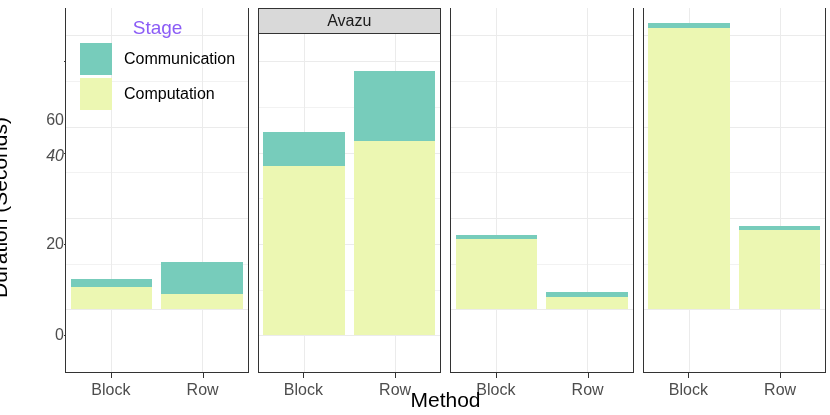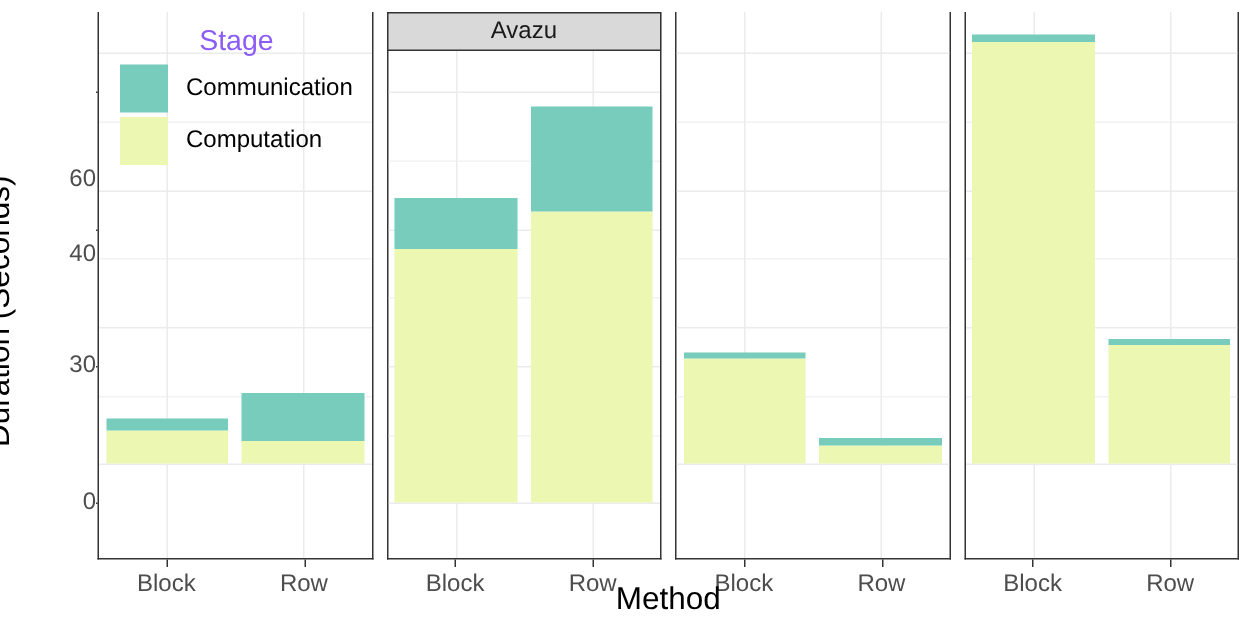--- a/index.html
+++ b/index.html
@@ -213,23 +213,23 @@
 
 <div id="chart-root">
 
   <div id="y-axis-title">
     <span>Duration (Seconds)</span>
   </div>
 
   <div id="y-axis-ticks">
       <div class="y-tick-label" style="top: 335.156px;">0</div>
       <div class="y-tick-mark" style="top: 335.156px;"></div>
-      <div class="y-tick-label" style="top: 243.896px;">30</div>
+      <div class="y-tick-label" style="top: 243.896px;">20</div>
       <div class="y-tick-mark" style="top: 243.896px;"></div>
-      <div class="y-tick-label" style="top: 170px;">40</div>
+      <div class="y-tick-label" style="top: 156px; font-style: italic;">40</div>
       <div class="y-tick-mark" style="top: 152.637px;"></div>
       <div class="y-tick-label" style="top: 72px; margin-top: 48px;">60</div>
       <div class="y-tick-mark" style="top: 61.3778px;"></div>
     </div>
 
   <div id="panels">
       <div class="panel">
         <div class="panel-plot">
           <div class="gridline-major" style="top: 301.156px;"></div>
           <div class="gridline-major" style="top: 209.896px;"></div>

